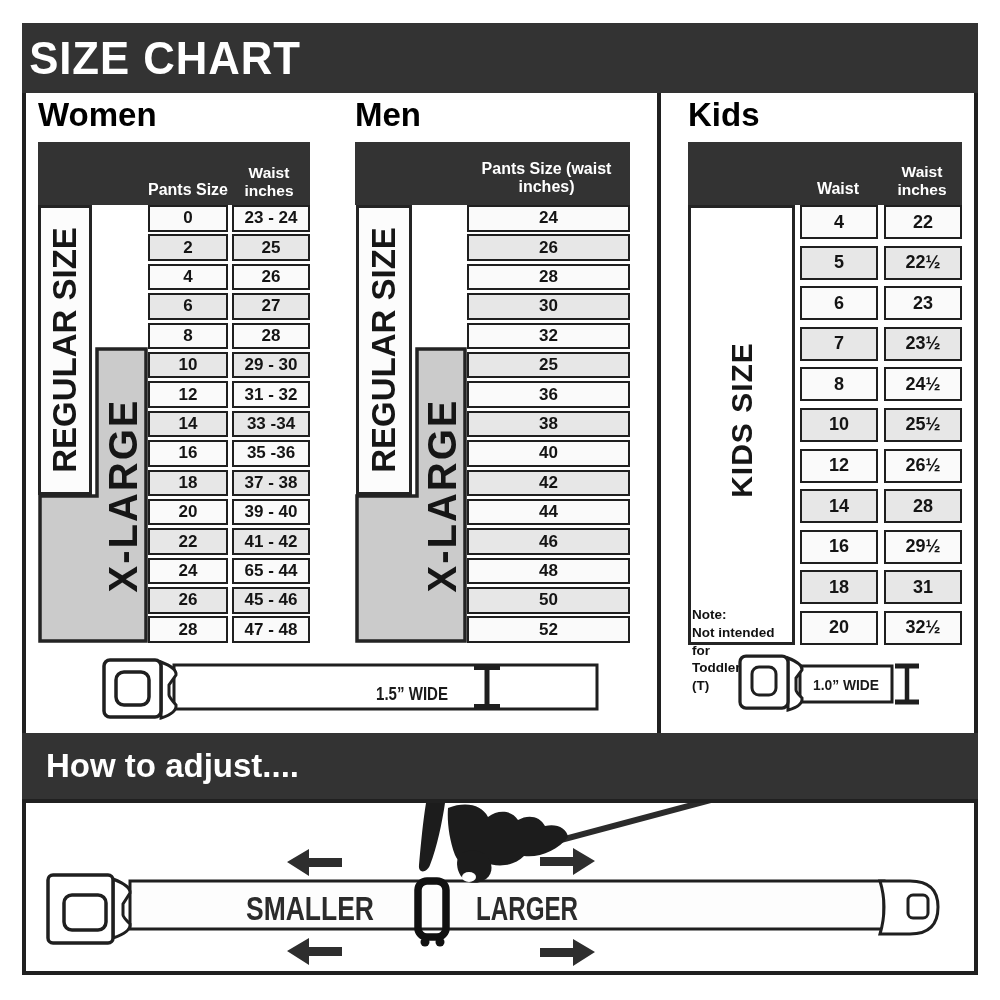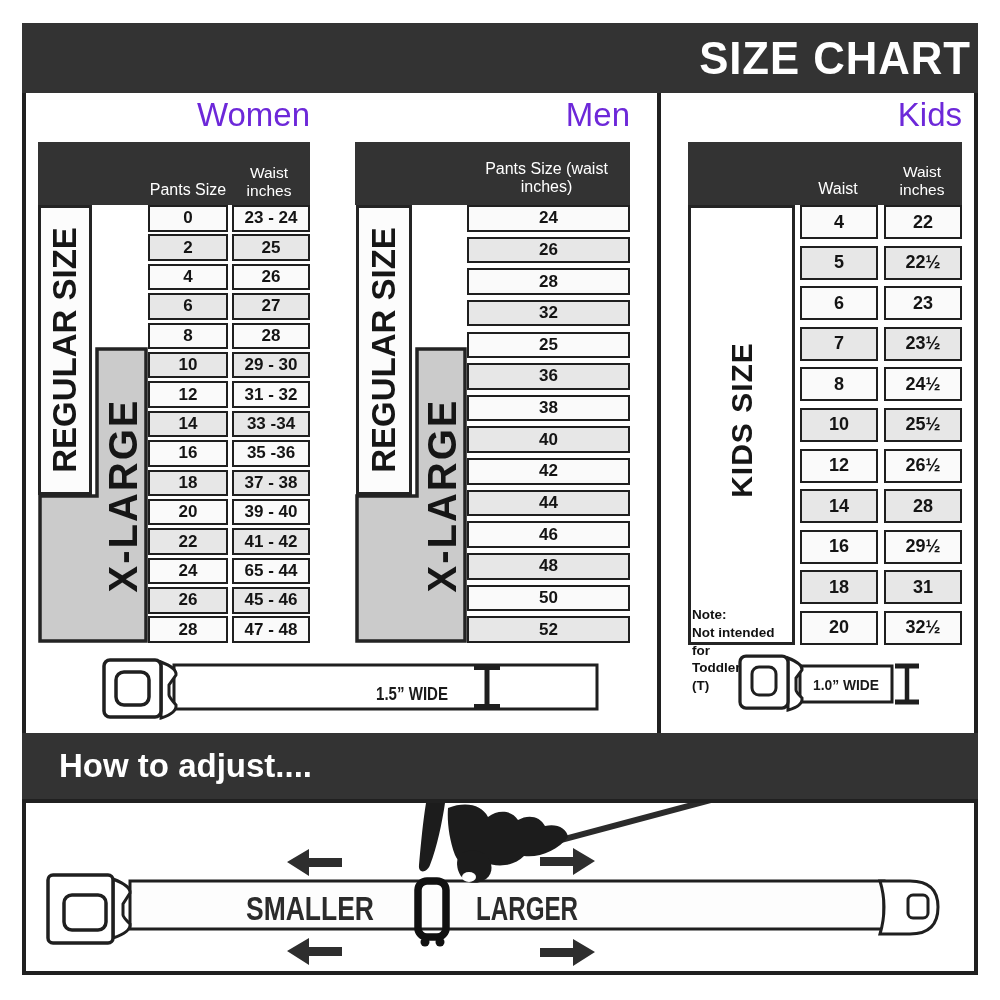--- a/index.html
+++ b/index.html
@@ -1,39 +1,39 @@
 <!DOCTYPE html>
 <html><head>
 <meta charset="utf-8">
 <style>
   html,body{margin:0;padding:0;background:#fff;}
   .frame{position:relative;width:1000px;height:1000px;background:#fff;overflow:hidden;
          font-family:"Liberation Sans", sans-serif;color:#161616;}
 
   
   .title-bar{position:absolute;left:22px;top:23px;width:956px;height:70px;background:#333;
-             display:flex;align-items:center;justify-content:flex-end;}
+             display:flex;align-items:center;justify-content:flex-start;}
   .title-text{color:#fff;font-size:46px;font-weight:bold;letter-spacing:1px;transform:scaleX(0.95);}
 
   
   .main-panel{position:absolute;left:22px;top:93px;width:956px;height:640px;
               border-left:4px solid #202020;border-right:4px solid #202020;box-sizing:border-box;background:#fff;}
   .divider{position:absolute;left:657px;top:93px;width:4px;height:640px;background:#202020;}
 
-  .sec-heading{position:absolute;top:96px;text-align:right;font-size:33px;font-weight:normal;color:#6d28d9;}
+  .sec-heading{position:absolute;top:96px;text-align:left;font-size:33px;font-weight:bold;color:#000000;}
   .women-heading{left:38px;width:272px;}
   .men-heading{left:355px;width:275px;}
   .kids-heading{left:688px;width:274px;}
 
   
   .thead{position:absolute;background:#333;color:#fff;}
   .women-thead{left:38px;top:142px;width:272px;height:63px;}
   .men-thead{left:355px;top:142px;width:275px;height:63px;}
   .kids-thead{left:688px;top:142px;width:274px;height:63px;}
-  .thead .h{position:absolute;text-align:center;font-weight:normal;line-height:1.12;}
+  .thead .h{position:absolute;text-align:center;font-weight:bold;line-height:1.12;}
   .women-h1{left:106px;bottom:6px;width:88px;font-size:16px;}
   .women-h2{left:190px;bottom:6px;width:82px;font-size:15.5px;}
   .men-h1{left:108px;bottom:9px;width:167px;font-size:16px;margin-top:46px;}
   .kids-h1{left:108px;bottom:7px;width:84px;font-size:16px;}
   .kids-h2{left:194px;bottom:7px;width:80px;font-size:15.5px;}
 
   
   .vwrap{position:absolute;display:flex;align-items:center;justify-content:center;}
   .vtext{transform:rotate(-90deg);white-space:nowrap;font-weight:bold;color:#161616;}
   .regular-box{background:#fcfcfc;border:3px solid #242424;box-sizing:border-box;}
@@ -68,21 +68,21 @@
   .kids-rows .c1{width:78px}.kids-rows .c2{width:78px}
   .rows > div:nth-of-type(even) .cell{background:#e7e7e7;}
 
   
   .belt-adult{position:absolute;left:95px;top:650px;width:520px;height:80px;}
   .belt-kids{position:absolute;left:728px;top:650px;width:204px;height:70px;}
 
   
   .howto-bar{position:absolute;left:22px;top:733px;width:956px;height:66px;background:#333;
              display:flex;align-items:center;}
-  .howto-text{color:#fff;font-size:33px;font-weight:bold;padding-left:37px;}
+  .howto-text{color:#fff;font-size:33px;font-weight:bold;padding-left:24px;}
   .adjust-panel{position:absolute;left:22px;top:799px;width:956px;height:176px;border:4px solid #202020;
                 box-sizing:border-box;overflow:hidden;background:#fff;text-align:center;}
 </style>
 </head>
 <body>
 
 <div class="frame">
 
   <div class="title-bar">
     <div class="title-text">SIZE CHART</div>
@@ -205,20 +205,23 @@
       </div>
 
       <div class="row">
         <div class="cell c1">26</div>
       </div>
 
       <div class="row">
         <div class="cell c1">28</div>
       </div>
 
+      <div class="row">
+        <div class="cell c1">30</div>
+      </div>
 
       <div class="row">
         <div class="cell c1">32</div>
       </div>
 
       <div class="row">
         <div class="cell c1">25</div>
       </div>
 
       <div class="row">

